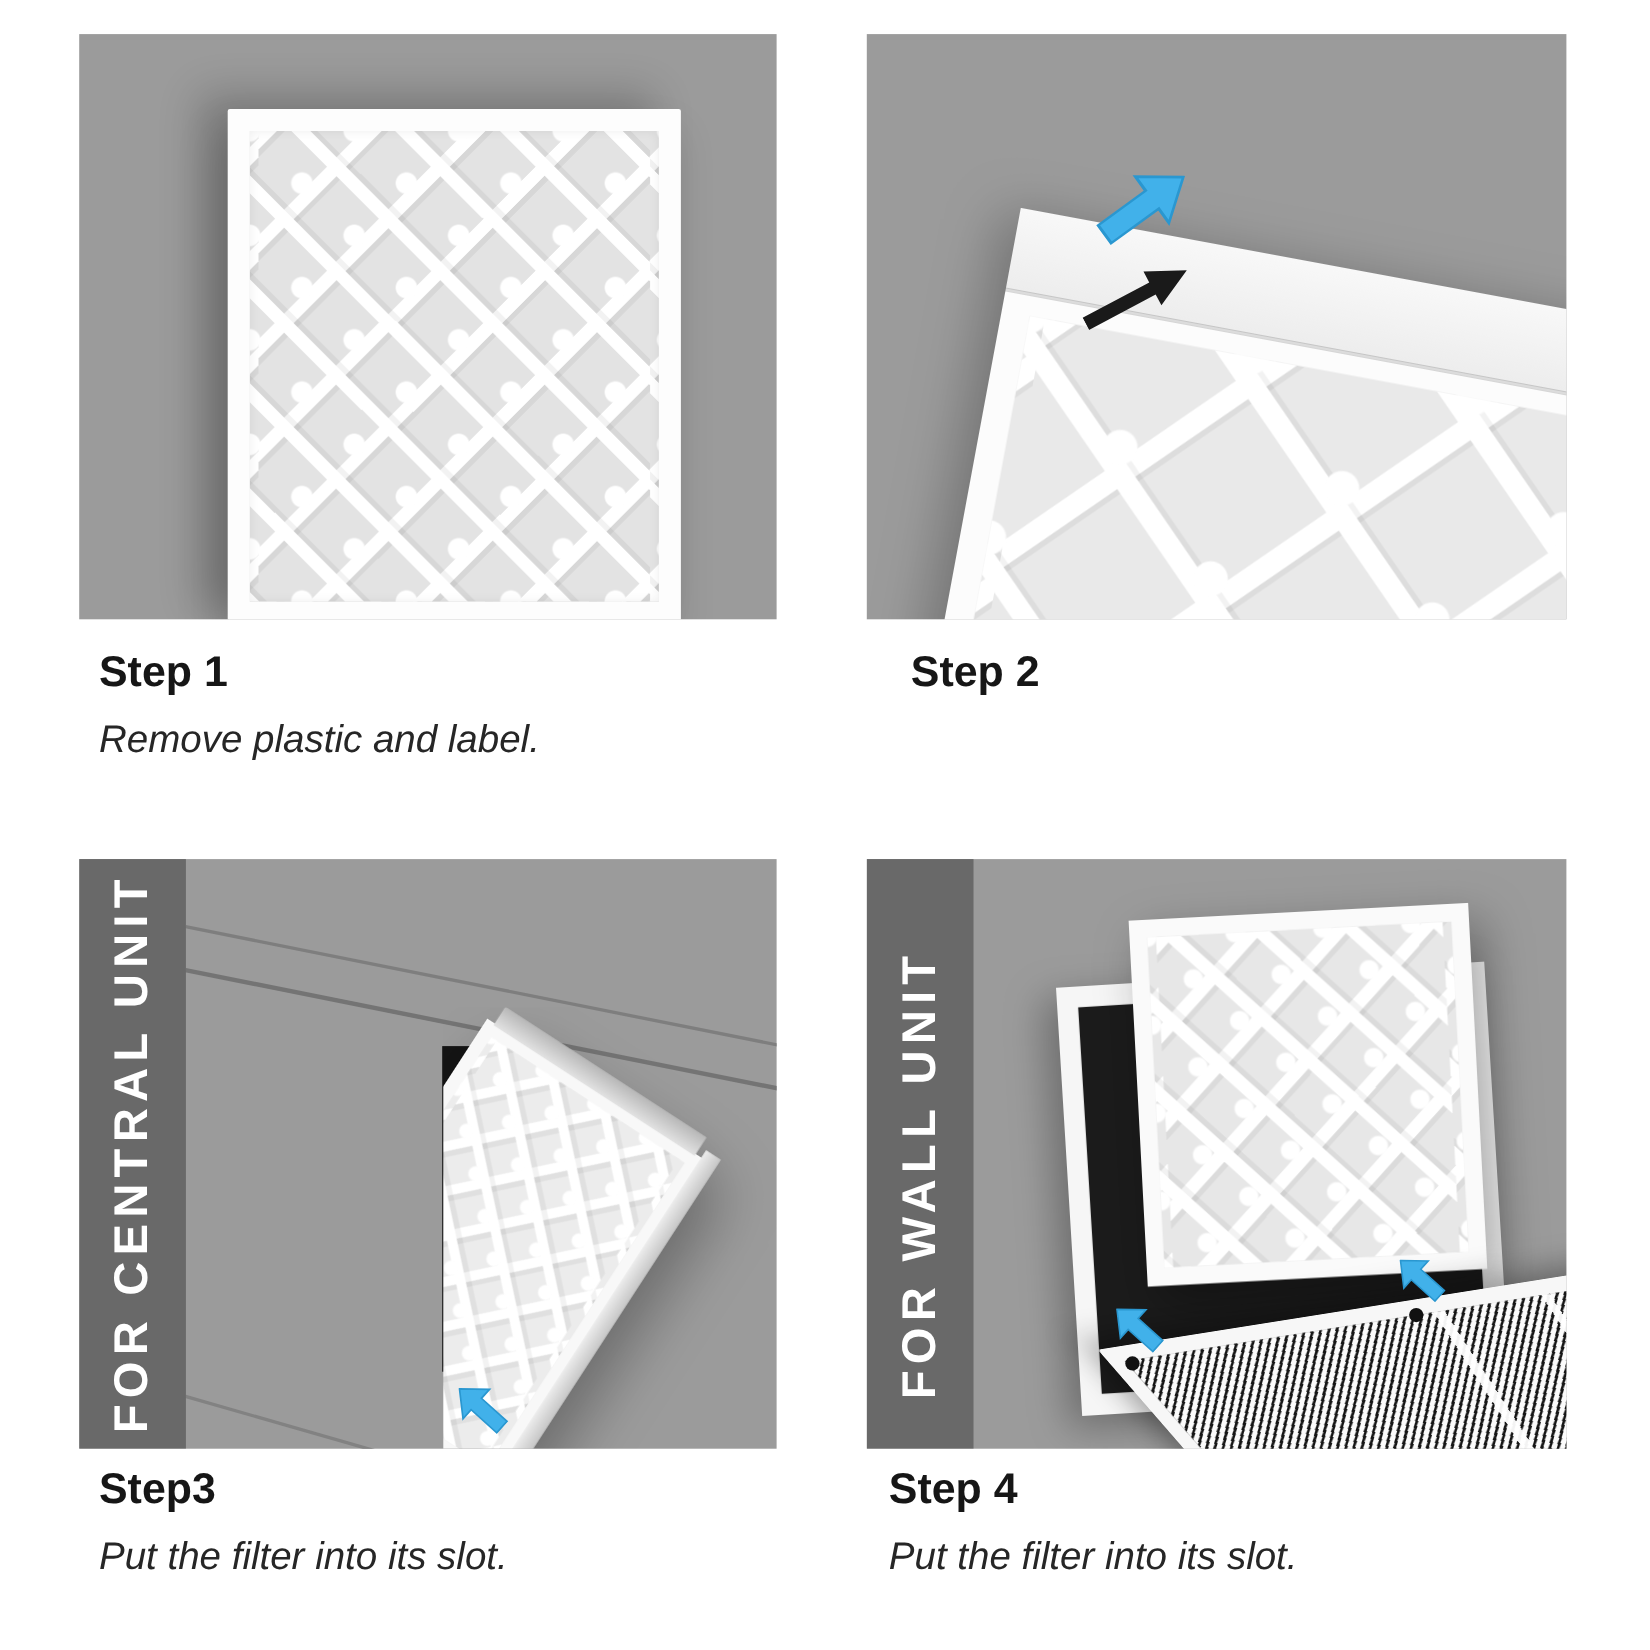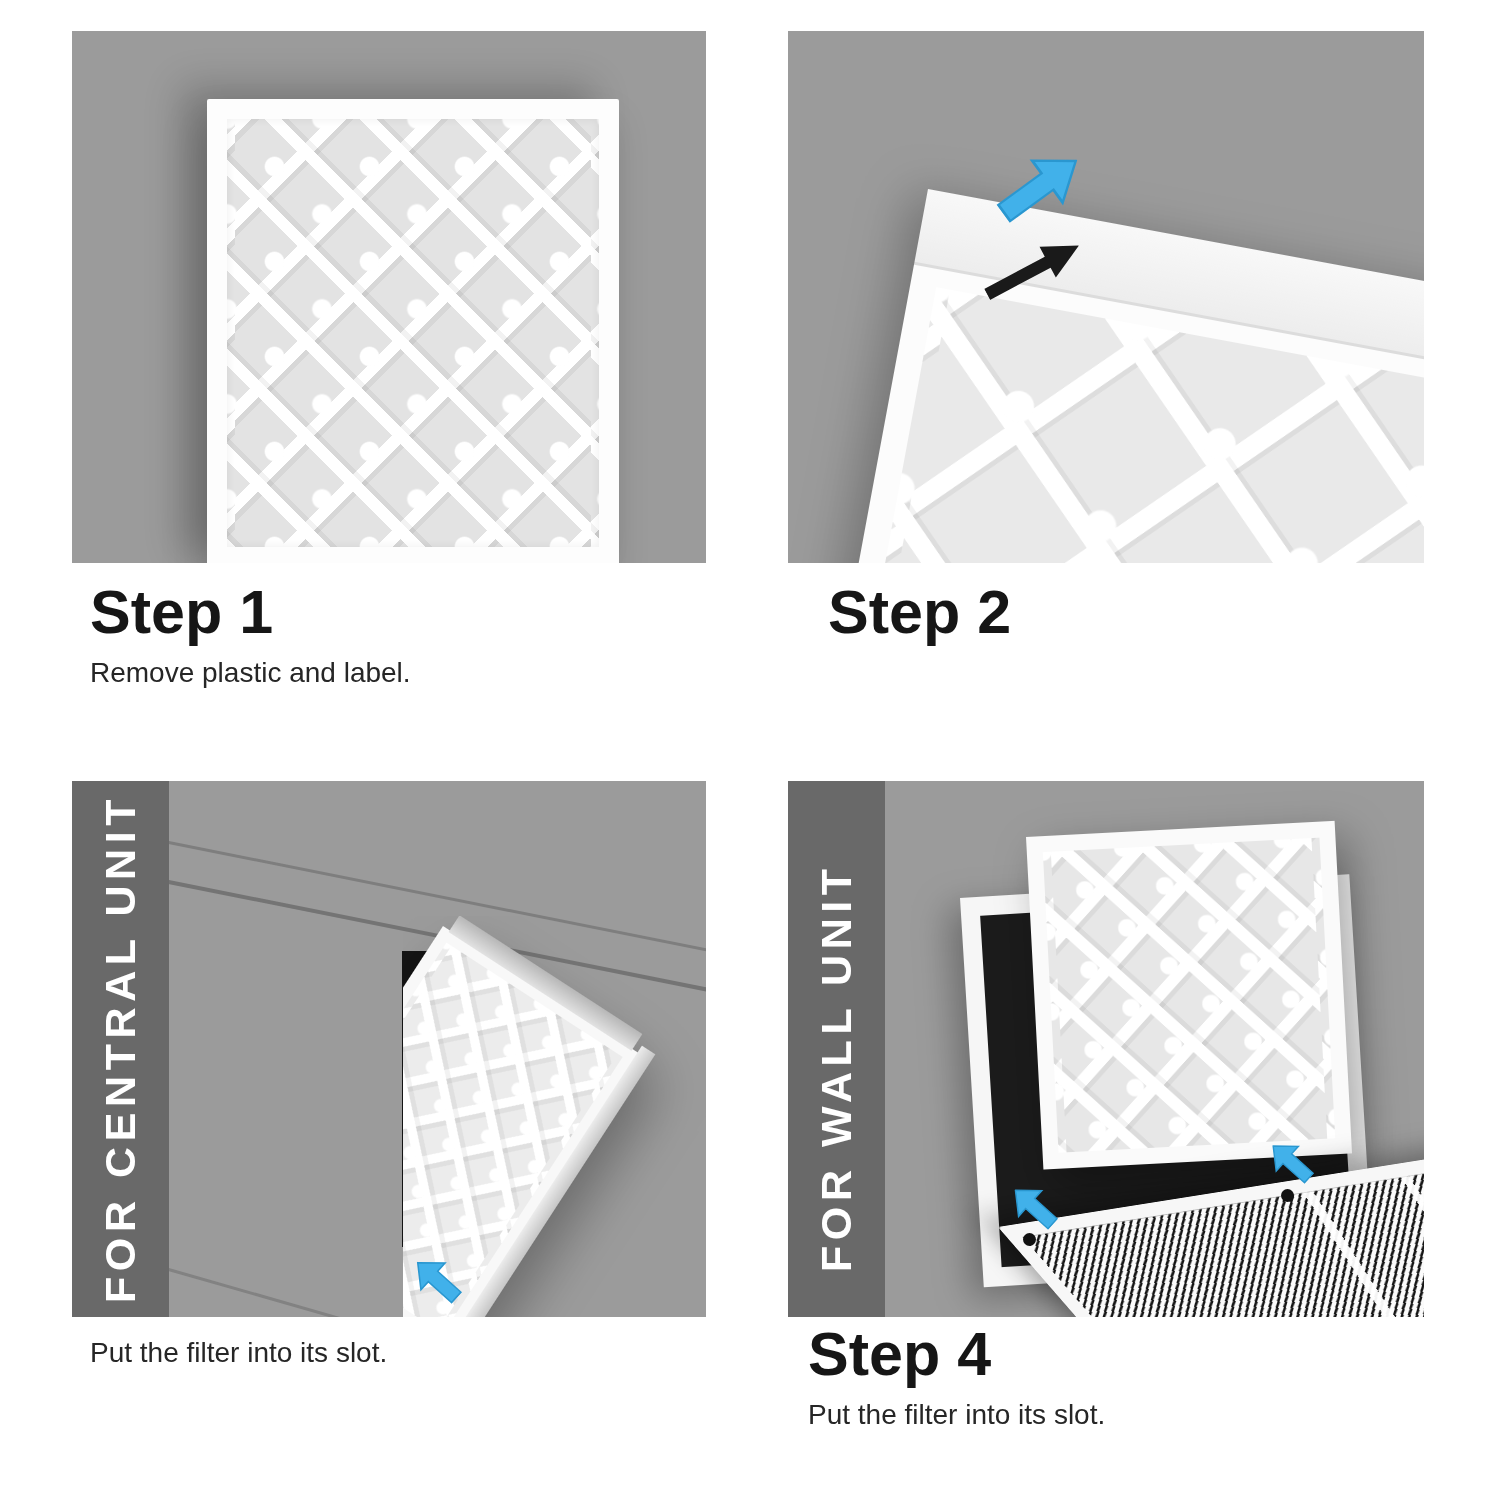--- a/index.html
+++ b/index.html
@@ -6,22 +6,22 @@
   .page{position:relative;width:1500px;height:1500px;background:#ffffff;overflow:hidden;
         font-family:"Liberation Sans",sans-serif;}
   .panel{position:absolute;background:#9b9b9b;overflow:hidden;}
   #panel1{left:72px;top:31px;width:634px;height:532px;}
   #panel2{left:788px;top:31px;width:636px;height:532px;}
   #panel3{left:72px;top:781px;width:634px;height:536px;}
   #panel4{left:788px;top:781px;width:636px;height:536px;}
 
   
   .caption{position:absolute;color:#1c1c1c;}
-  .caption h2{margin:0 0 10px 0;font-size:61px;line-height:52px;font-weight:700;color:#161616;}
-  .caption p{margin:0;font-size:28px;line-height:50px;font-weight:400;color:#262626;}
+  .caption h2{margin:0 0 10px 0;font-size:39px;line-height:52px;font-weight:700;color:#161616;}
+  .caption p{margin:0;font-size:35px;line-height:50px;font-weight:400;color:#262626;font-style:italic;}
   #cap1{left:90px;top:586px;width:600px;}
   #cap2{left:808px;top:586px;width:580px;margin-left:20px;}
   #cap3{left:90px;top:1328px;width:600px;}
   #cap4{left:808px;top:1328px;width:600px;}
 
   
   .sideband{position:absolute;left:0;top:0;bottom:0;width:97px;background:#696969;z-index:40;}
   .sideband .vwrap{position:absolute;left:0;right:0;top:82px;bottom:14px;display:flex;justify-content:center;}
   .sideband .vtext{writing-mode:vertical-rl;transform:rotate(180deg);text-align:end;height:100%;
       color:#ffffff;font-size:43px;font-weight:700;letter-spacing:0.13em;white-space:nowrap;}
@@ -146,20 +146,21 @@
   </div>
 
   <div class="caption" id="cap1">
     <h2>Step 1</h2>
     <p>Remove plastic and label.</p>
   </div>
   <div class="caption" id="cap2">
     <h2>Step 2</h2>
   </div>
   <div class="caption" id="cap3">
+    <h2>Step3</h2>
     <p>Put the filter into its slot.</p>
   </div>
   <div class="caption" id="cap4">
     <h2>Step 4</h2>
     <p>Put the filter into its slot.</p>
   </div>
 
 </div>
 
 </body></html>

